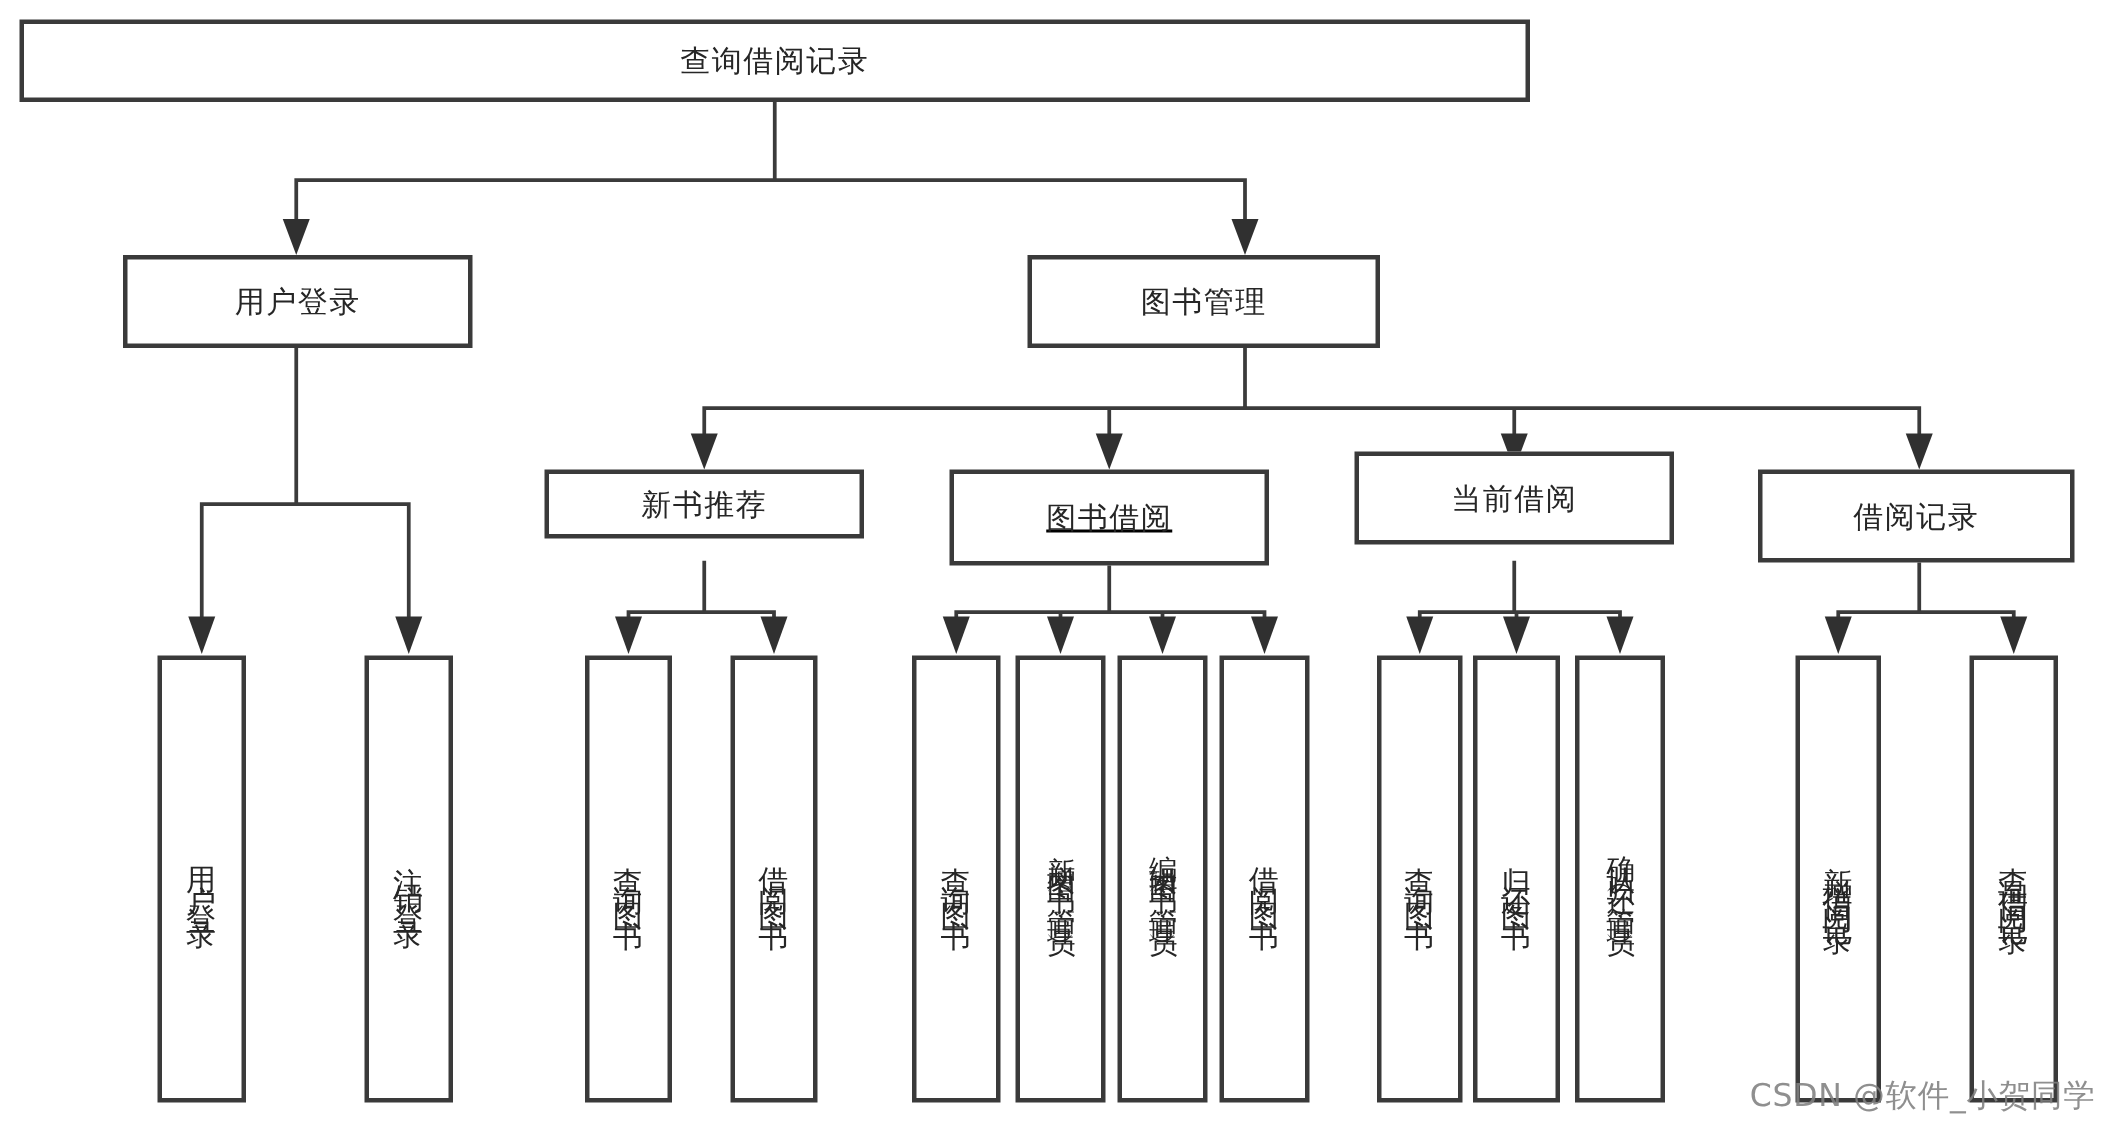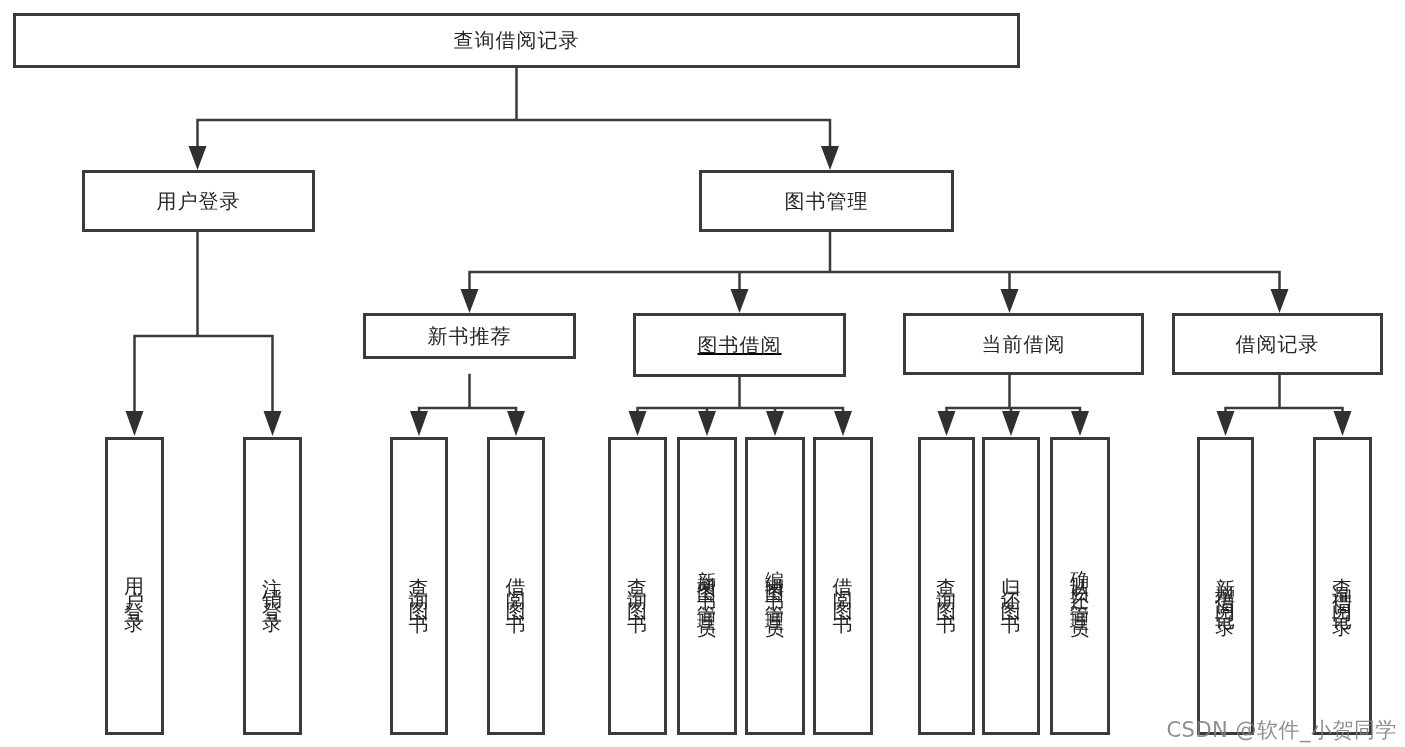--- a/index.html
+++ b/index.html
@@ -32,24 +32,24 @@
     font-size:20px;
     color:#262626;
     letter-spacing:12px;
     line-height:1;
   }
   .v-mid{letter-spacing:8px;}
   .v-tight{letter-spacing:7px;font-size:19px;}
   
   #n-root{left:13px;top:13px;width:1007px;height:55px;}
   #n-login{left:82px;top:170px;width:233px;height:62px;}
-  #n-mgmt{left:699px;top:170px;width:255px;height:62px;}
+  #n-mgmt{left:685px;top:170px;width:235px;height:62px;}
   #n-rec{left:363px;top:313px;width:213px;height:46px;}
   #n-borrow{left:633px;top:313px;width:213px;height:64px;text-decoration:underline;}
-  #n-current{left:903px;top:313px;width:241px;height:62px;}
+  #n-current{left:903px;top:301px;width:213px;height:62px;}
   #n-records{left:1172px;top:313px;width:211px;height:62px;}
   .leaf{top:437px;height:298px;}
   #l-a1{left:105px;width:59px;}
   #l-a2{left:243px;width:59px;}
   #l-b1{left:390px;width:58px;}
   #l-b2{left:487px;width:58px;}
   #l-c1{left:608px;width:59px;}
   #l-c2{left:677px;width:60px;}
   #l-c3{left:745px;width:60px;}
   #l-c4{left:813px;width:60px;}

